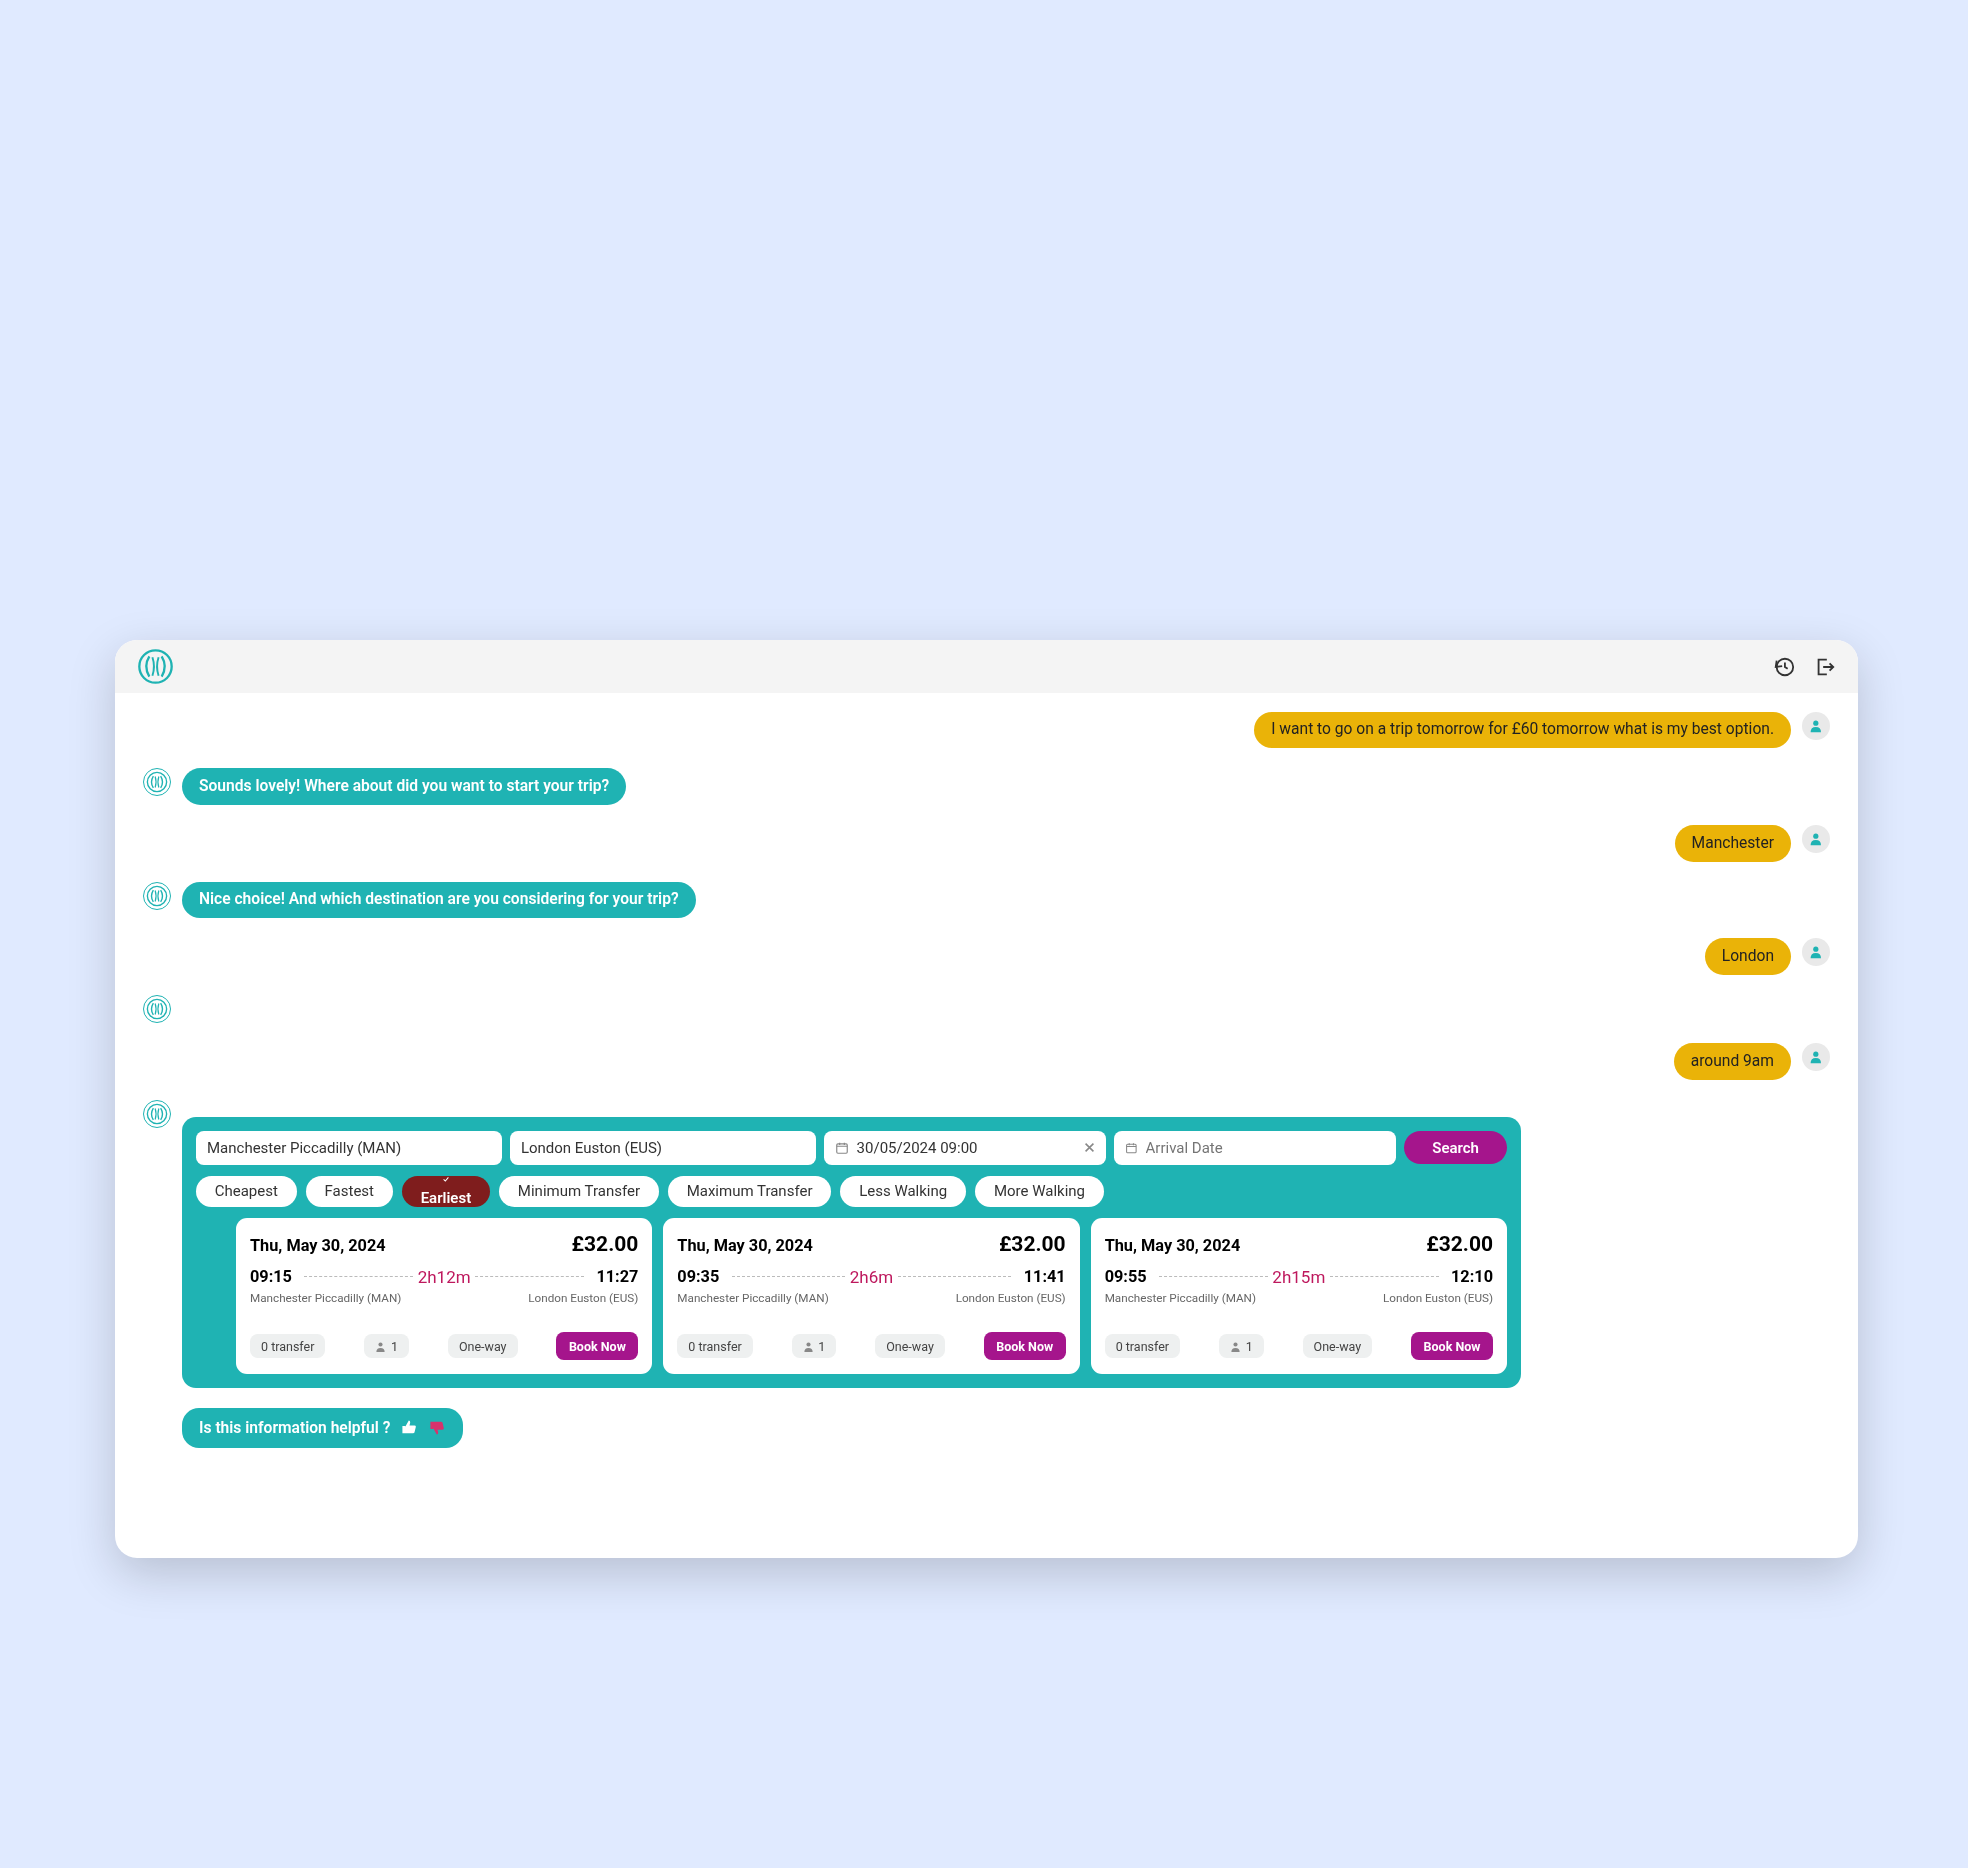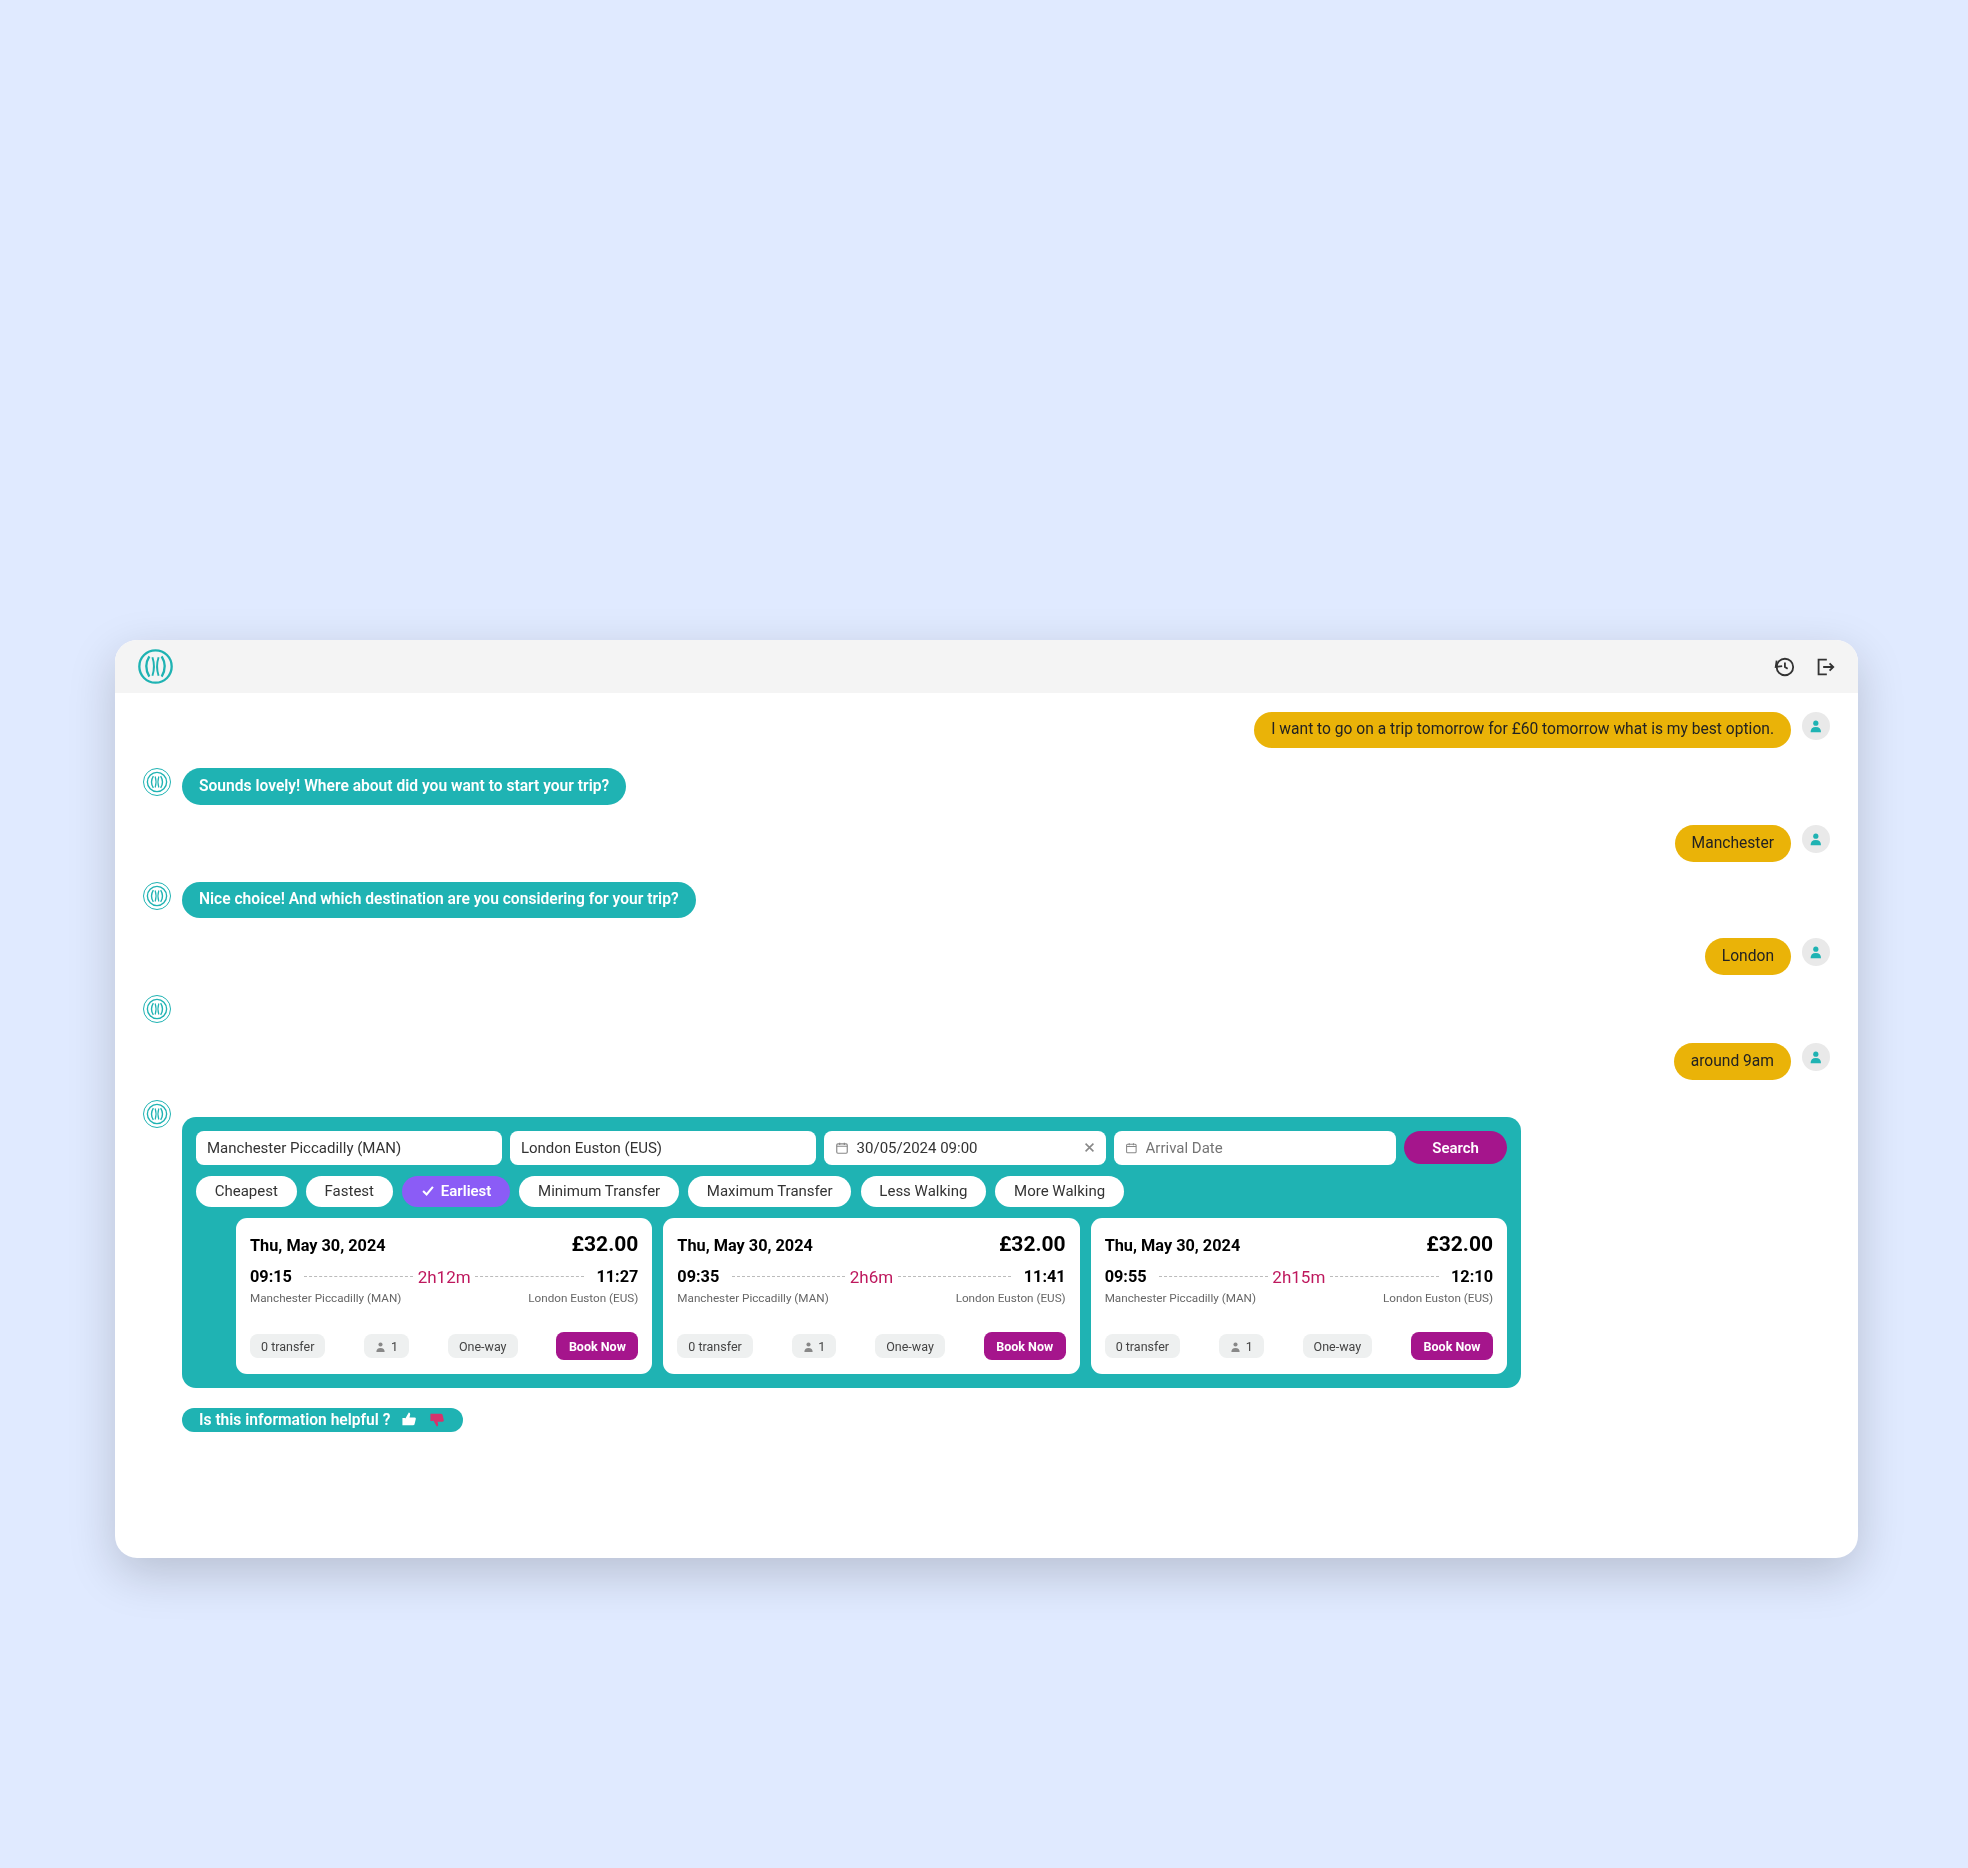--- a/index.html
+++ b/index.html
@@ -53,21 +53,21 @@
     .field .clr { width:11px; height:11px; stroke:#888; stroke-width:2; cursor:pointer; }
     .search-btn {
       background:#a5158c; color:#fff; border:none; border-radius:17px; height:33px;
       padding:0 28px; font-size:15px; font-weight:600; cursor:pointer;
     }
     .filters { display:flex; gap:9.3px; flex-wrap:wrap; }
     .chip {
       background:#fff; color:#333; border-radius:17px; height:31px; padding:0 18.7px;
       display:flex; align-items:center; gap:6.2px; font-size:15px; cursor:pointer;
     }
-    .chip.active { background:#8b5cf6; color:#fff; font-weight:600; }
+    .chip.active { background:#7f1d1d; color:#fff; font-weight:600;flex-direction:column; }
     .chip.active svg { width:14px; height:14px; stroke:#fff; stroke-width:3; fill:none; }
     .cards { display:flex; gap:11px;padding-left:40px; }
     .card {
       background:#fff; border-radius:11px; padding:14px; flex:1;
       display:flex; flex-direction:column; gap:11px;
     }
     .card-top { display:flex; justify-content:space-between; align-items:baseline; }
     .card-date { font-weight:700; font-size:16.3px; }
     .card-price { font-weight:700; font-size:21px; }
     .times { display:flex; align-items:center; justify-content:space-between; gap:6.2px; }
@@ -80,21 +80,21 @@
     .tag {
       background:#eef0f0; border-radius:7.8px; padding:4.7px 11px; font-size:12.5px; color:#444;
       display:flex; align-items:center; gap:4.7px;
     }
     .tag svg { width:11px; height:11px; fill:#888; }
     .book {
       background:#a5158c; color:#fff; border:none; border-radius:7.8px; padding:6.2px 12.5px;
       font-size:12.5px; font-weight:700; cursor:pointer;
     }
     .helpful {
-      background:#1fb3b3; color:#fff; border-radius:17px; padding:3px 17px;
+      background:#1fb3b3; color:#fff; border-radius:17px; padding:11px 17px;
       display:inline-flex; align-items:center; gap:11px; font-size:15.6px; font-weight:600;
       align-self:flex-start; margin-left:39px;
     }
     .thumb { width:17px; height:17px; cursor:pointer; }
     .thumb.up { fill:#fff; }
     .thumb.down { fill:#d6336c; }
   </style>
 </head>
 <body>
 

